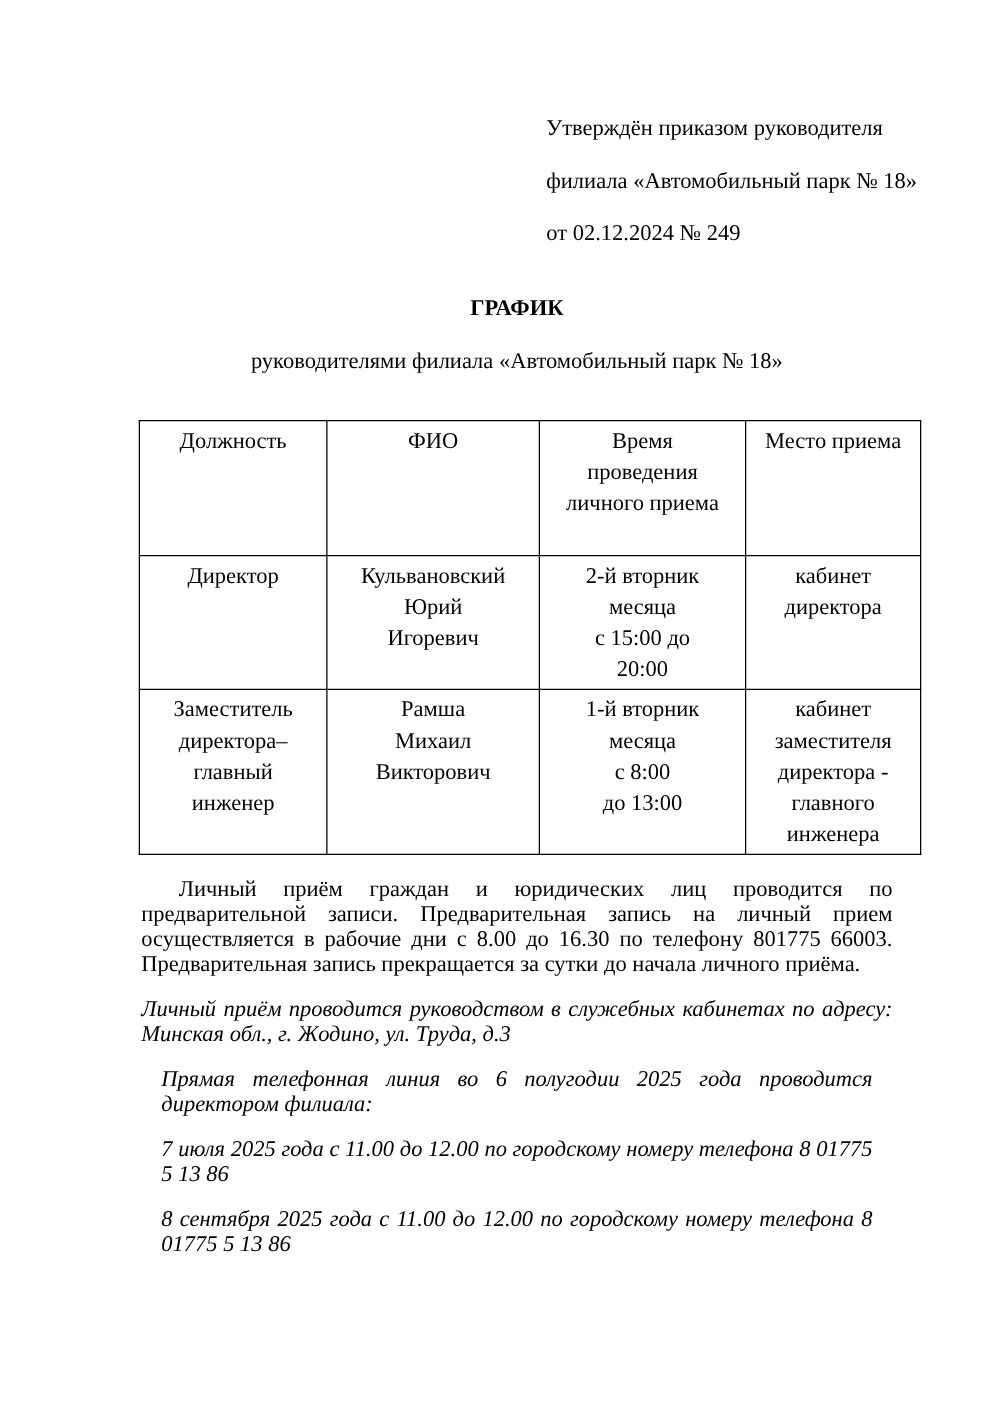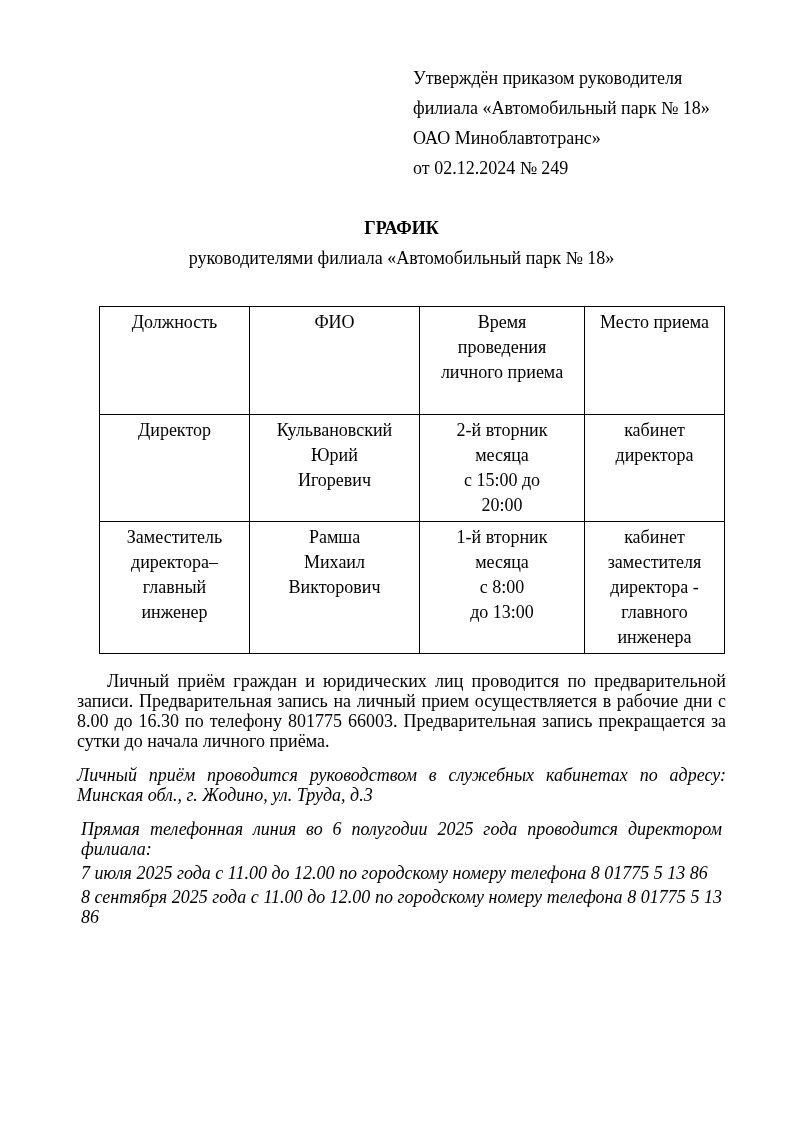--- a/index.html
+++ b/index.html
@@ -1,15 +1,15 @@
 <!DOCTYPE html>
 <html><head>
 <meta charset="utf-8">
 <style>
-  * { margin: 4px; padding: 0; box-sizing: border-box; }
+  * { margin: 16px; padding: 0; box-sizing: border-box; }
   html, body { background: #ffffff; }
   body {
     width: 794px;
     height: 1123px;
     margin: 0 auto;
     position: relative;
     font-family: "Liberation Serif", "DejaVu Serif", serif;
     font-size: 18px;
     color: #000000;
     padding: 57px 64px 0 65px;
@@ -52,21 +52,20 @@
   .para { text-align: justify; }
   .para.indent { text-indent: 30px; }
   .para + .para { margin-top: 14px; font-style: italic; }
 </style>
 </head>
 <body>
 
 <div class="approval-block">
   <div>Утверждён приказом руководителя</div>
   <div>филиала «Автомобильный парк № 18»</div>
-  <div>ОАО Миноблавтотранс»</div>
   <div>от 02.12.2024 № 249</div>
 </div>
 
 <div class="title-block">
   <div class="bold">ГРАФИК</div>
   <div>руководителями филиала «Автомобильный парк № 18»</div>
 </div>
 
 <table class="schedule">
   <colgroup>

